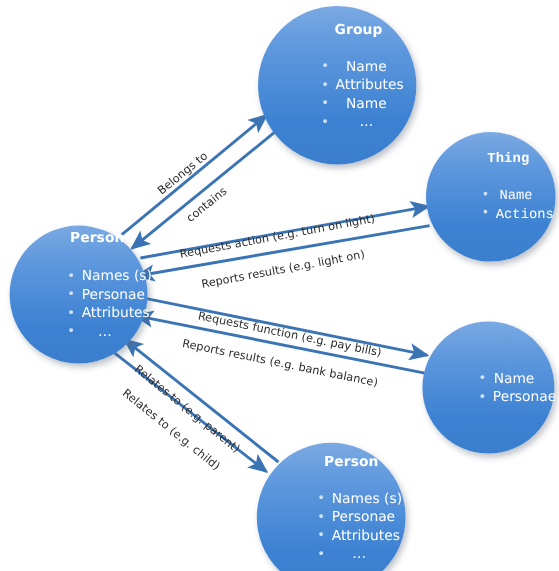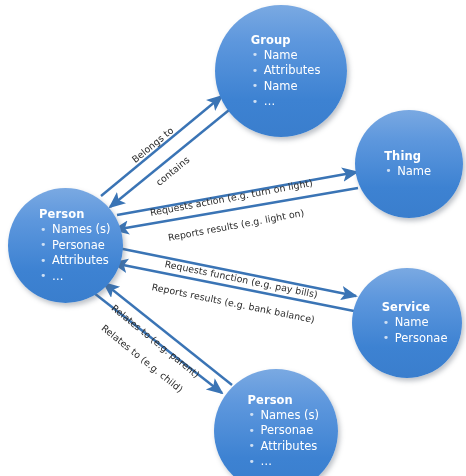--- a/index.html
+++ b/index.html
@@ -37,31 +37,32 @@
     top: 0;
     width: 100%;
     height: 100%;
     display: flex;
     flex-direction: column;
     justify-content: center;
     box-sizing: border-box;
   }
   .node-inner {
     padding-left: 27%;
+    text-align: center;
   }
   .node-title {
     color: #ffffff;
     font-weight: bold;
     font-size: 11.5px;
     line-height: 15px;
     letter-spacing: 0.1px;
   }
   .node-list {
     list-style: none;
-    margin: 0;
+    margin: 16px;
     padding: 0;
   }
   .node-list li {
     color: #ffffff;
     font-size: 11.5px;
     line-height: 15.5px;
     position: relative;
     padding-left: 13px;
     white-space: nowrap;
   }
@@ -108,47 +109,47 @@
             <div class="node-title">Group</div>
             <ul class="node-list">
               <li>Name</li>
               <li>Attributes</li>
               <li>Name</li>
               <li>…</li>
             </ul>
           </div>
         </div>
       </div>
-      <div class="node" style="left: 355px; top: 110px; width: 108px; height: 108px;">
+      <div class="node" style="left: 355px; top: 110px; width: 108px; height: 108px; font-family: Liberation Mono, monospace;">
         <div class="node-body">
           <div class="node-inner">
             <div class="node-title">Thing</div>
             <ul class="node-list">
               <li>Name</li>
+              <li>Actions</li>
             </ul>
           </div>
         </div>
       </div>
       <div class="node" style="left: 8px; top: 188px; width: 115px; height: 115px;">
         <div class="node-body">
           <div class="node-inner">
             <div class="node-title">Person</div>
             <ul class="node-list">
               <li>Names (s)</li>
               <li>Personae</li>
               <li>Attributes</li>
               <li>…</li>
             </ul>
           </div>
         </div>
       </div>
       <div class="node" style="left: 352px; top: 268px; width: 110px; height: 110px;">
         <div class="node-body">
           <div class="node-inner">
-            <div class="node-title">Service</div>
             <ul class="node-list">
               <li>Name</li>
               <li>Personae</li>
             </ul>
           </div>
         </div>
       </div>
       <div class="node" style="left: 214px; top: 369px; width: 124px; height: 124px;">
         <div class="node-body">
           <div class="node-inner">

